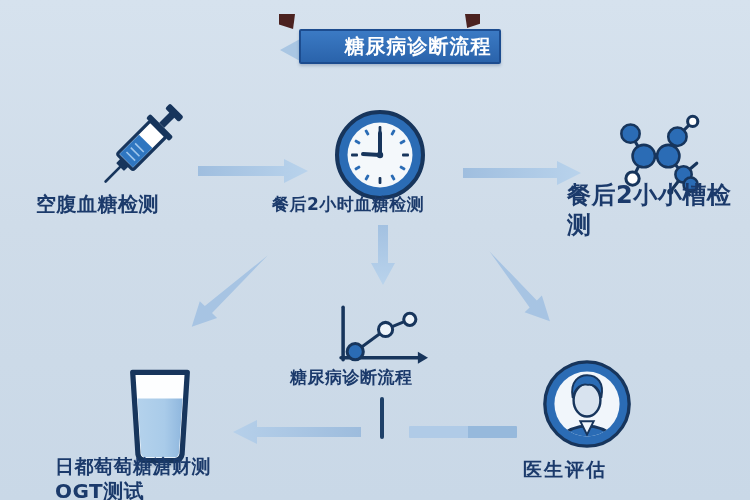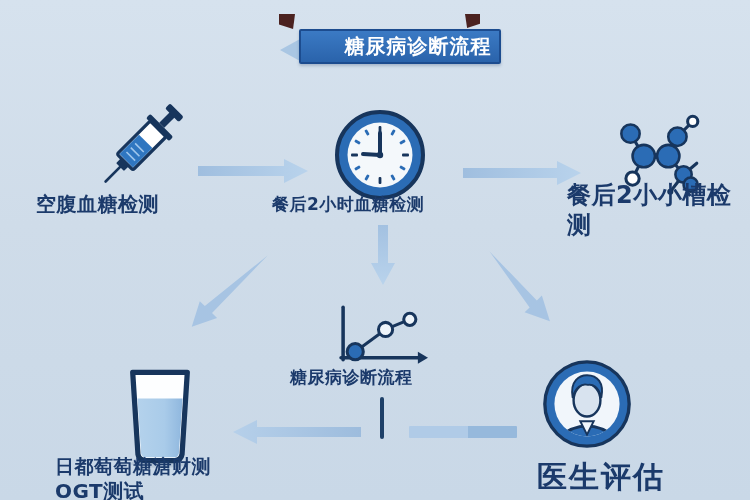--- a/index.html
+++ b/index.html
@@ -152,21 +152,21 @@
       </defs>
     <circle cx="48" cy="48" r="44" fill="#2b6cb5" stroke="#17355c" stroke-width="3.5"></circle>
     <circle cx="48" cy="48" r="34" fill="#f1f6fb"></circle>
     <g clip-path="url(#docClip)">
       <path d="M14,86 Q48,56 82,86 L82,100 L14,100 Z" fill="#2b6cb5" stroke="#17355c" stroke-width="3"></path>
       <polygon points="41,66 48,80 55,66" fill="#f1f6fb" stroke="#17355c" stroke-width="2"></polygon>
       <ellipse cx="48" cy="44" rx="14" ry="17" fill="#d8e3ef" stroke="#17355c" stroke-width="2.5"></ellipse>
       <path d="M33,41 C30,24 40,18 48,18 C59,18 66,26 63,41 C60,30 54,27 49,28 C42,26 36,31 33,41 Z" fill="#2b6cb5" stroke="#17355c" stroke-width="2" stroke-linejoin="round"></path>
     </g>
   </svg>
-  <div class="node-label" style="left:537px;top:458px;width:130px;font-size:30px;letter-spacing:2px">医生评估</div>
+  <div class="node-label" style="left:523px;top:458px;width:130px;font-size:19px;letter-spacing:2px">医生评估</div>
 
   <svg class="abs" style="left:198px;top:158px" width="112" height="26">
     <defs>
         <linearGradient id="g1" x1="0" y1="0" x2="1" y2="0">
       <stop offset="0%" stop-color="#9fbedf"></stop>
           <stop offset="100%" stop-color="#b9d3ec"></stop>
     </linearGradient>
       </defs>
     <polygon points="0,8 86,8 86,1 110,13 86,25 86,18 0,18" fill="url(#g1)"></polygon>
   </svg>

